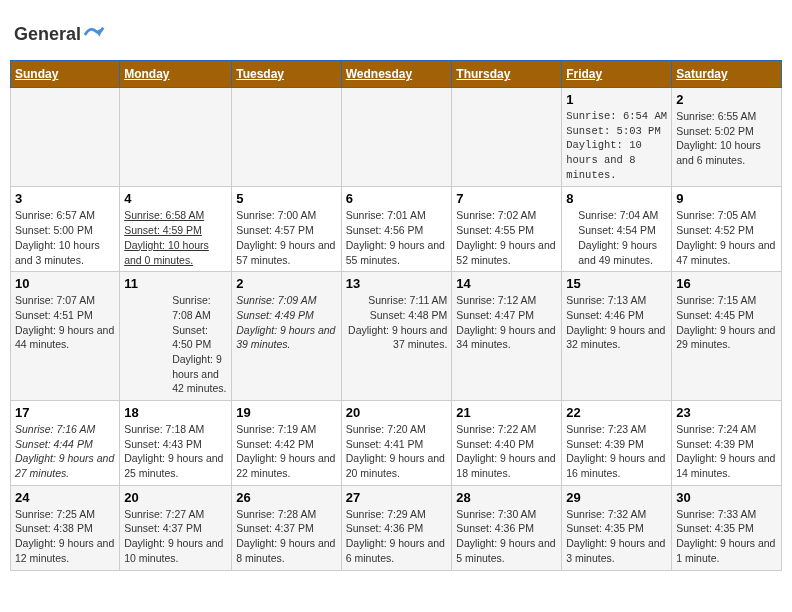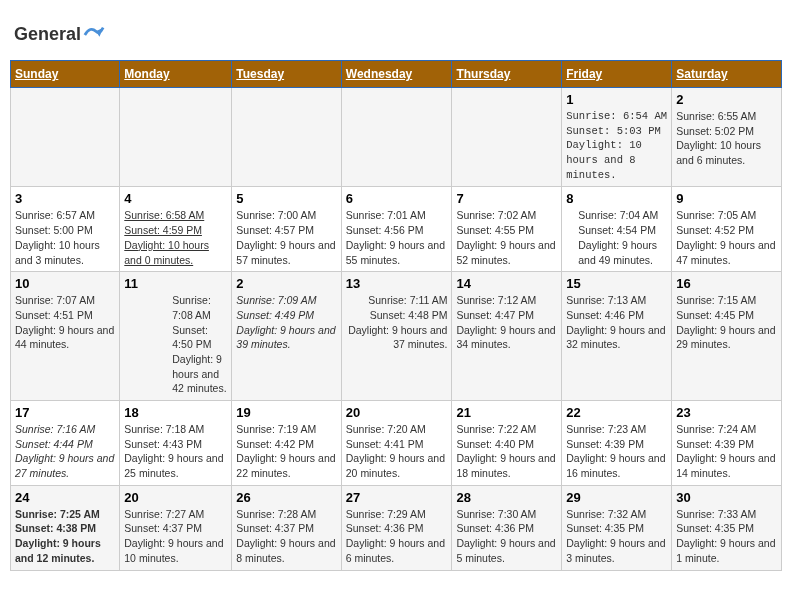--- a/index.html
+++ b/index.html
@@ -275,21 +275,21 @@
         <td>
           <span class="day-num">23</span>
           <div class="day-info" style="white-space: pre-line;">Sunrise: 7:24 AM
 Sunset: 4:39 PM
 Daylight: 9 hours and 14 minutes.</div>
         </td>
       </tr>
       <tr>
         <td>
           <span class="day-num">24</span>
-          <div class="day-info" style="white-space: pre-line; font-weight: bold;">Sunrise: 7:25 AM
+          <div class="day-info" style="white-space: pre-line;">Sunrise: 7:25 AM
 Sunset: 4:38 PM
 Daylight: 9 hours and 12 minutes.</div>
         </td>
         <td>
           <span class="day-num">20</span>
           <div class="day-info" style="white-space: pre-line;">Sunrise: 7:27 AM
 Sunset: 4:37 PM
 Daylight: 9 hours and 10 minutes.</div>
         </td>
         <td>

